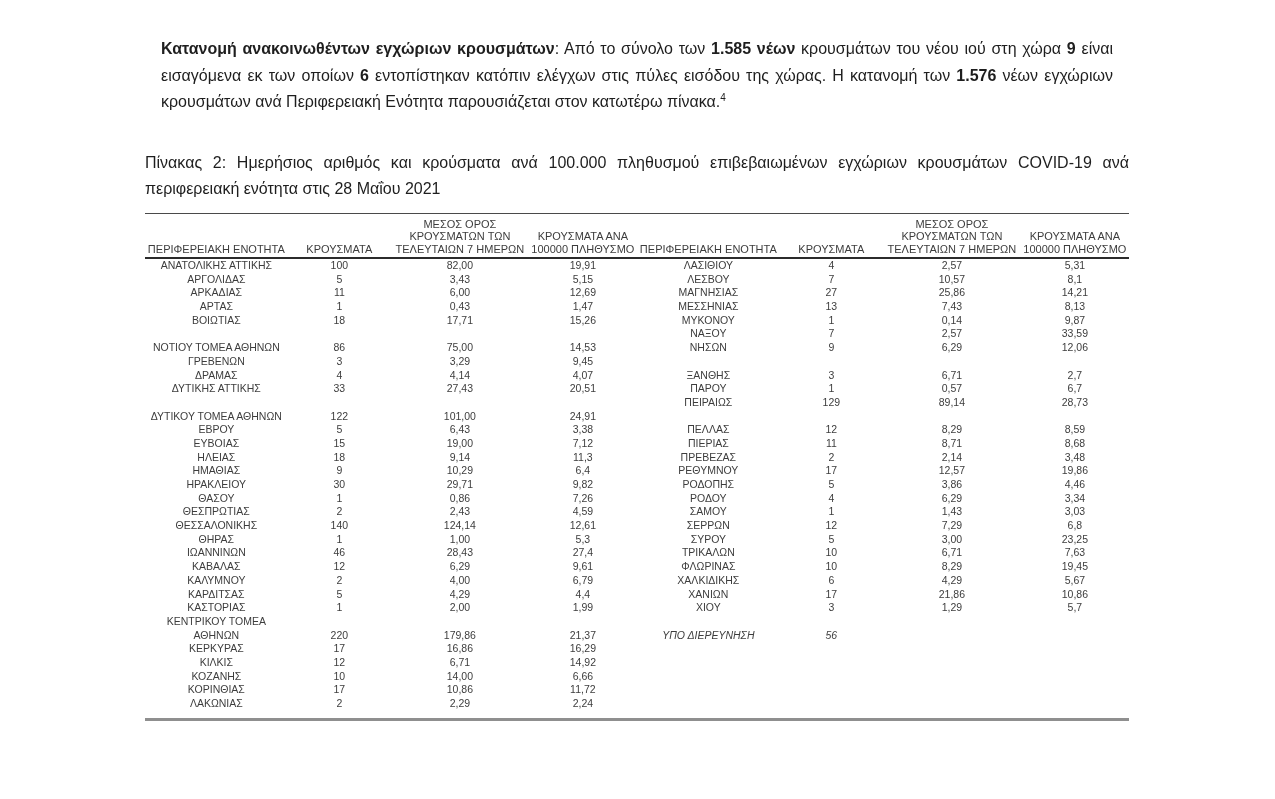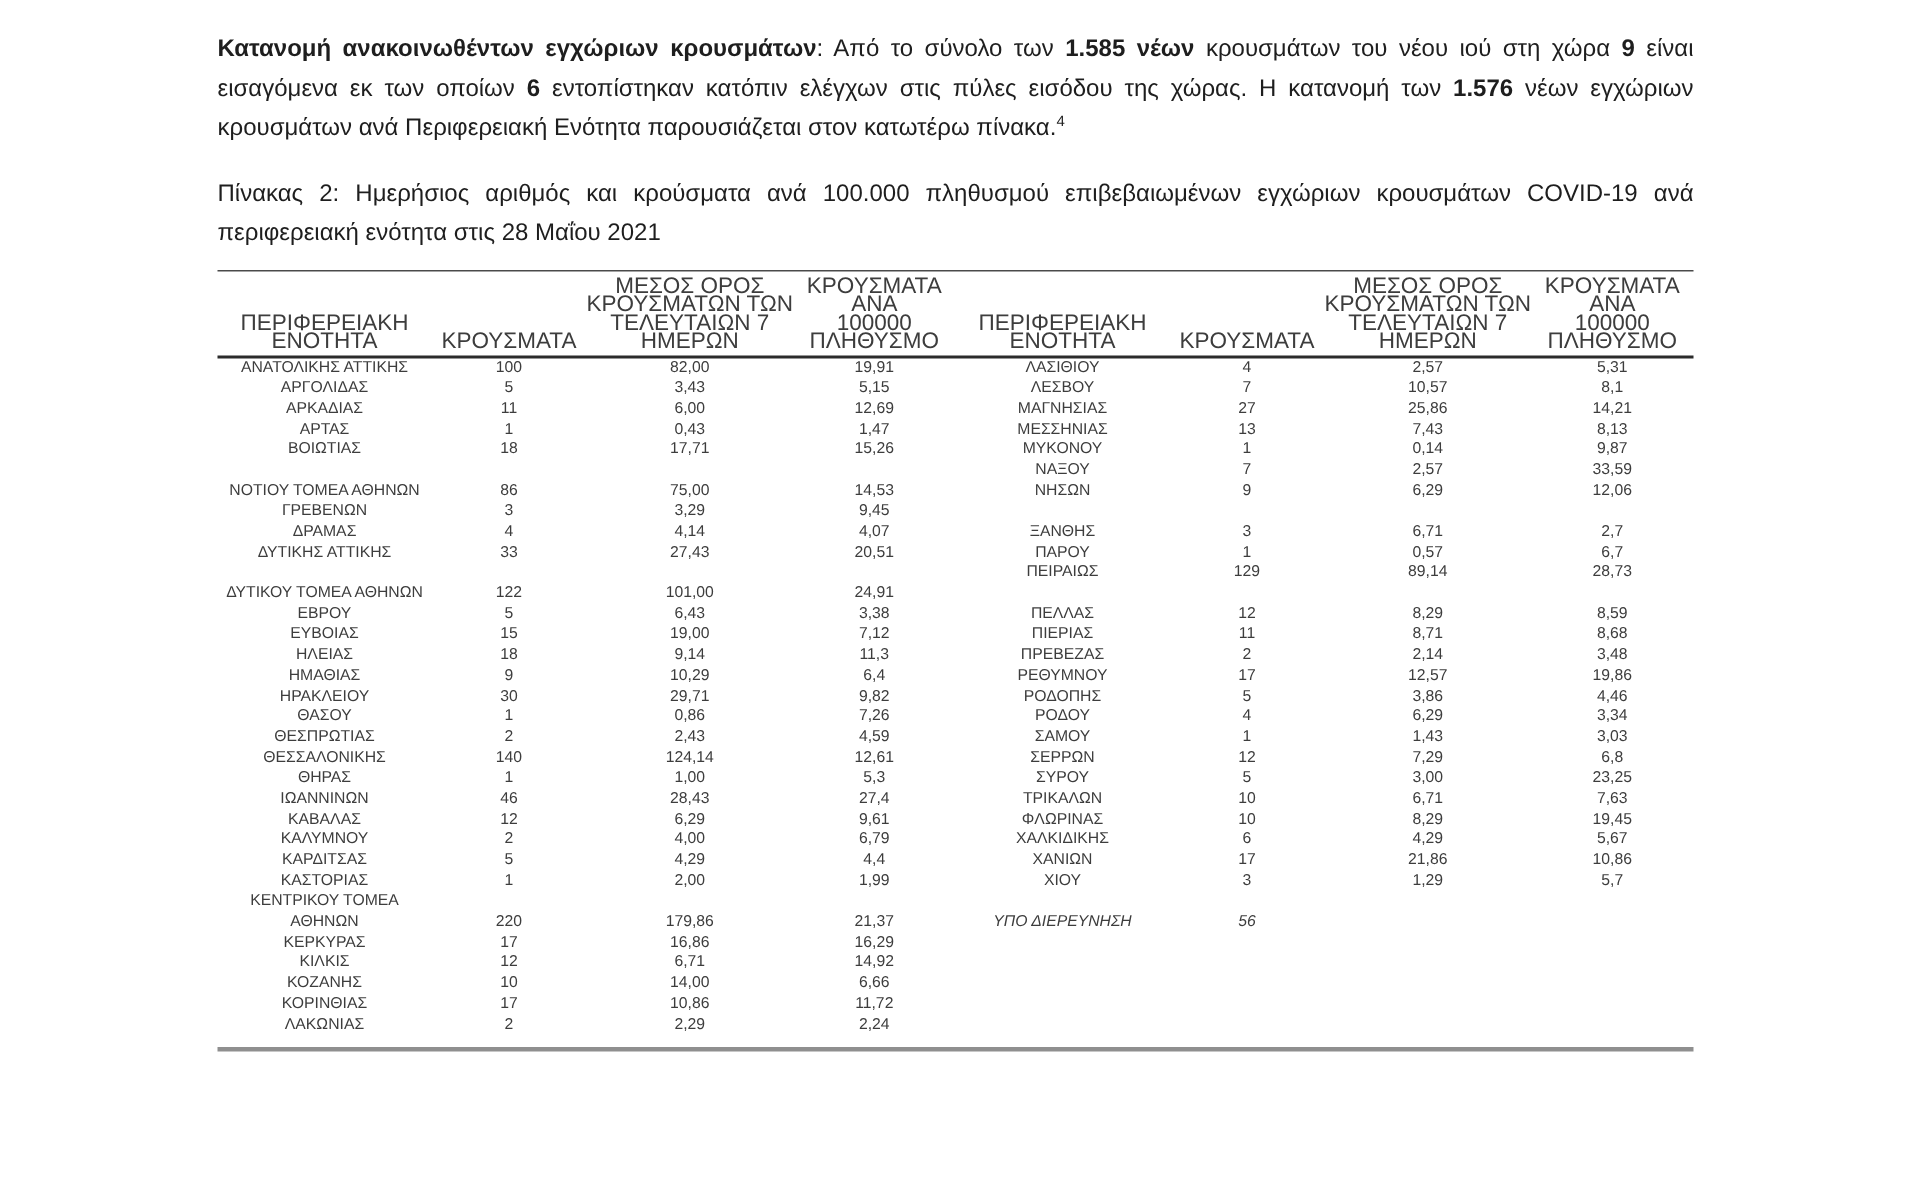--- a/index.html
+++ b/index.html
@@ -2,33 +2,33 @@
 <html><head>
 <meta charset="utf-8">
 <style>
   html,body{margin:0;padding:0;background:#ffffff;}
   .page{
     position:relative;width:1275px;height:799px;background:#ffffff;overflow:hidden;
     font-family:"Liberation Sans", sans-serif;
   }
   .content{position:absolute;left:145px;top:20px;width:984px;}
   .intro{
-    margin:0;font-size:16px;line-height:26.5px;color:#1e1e1e;text-align:justify;
+    margin:16px;font-size:16px;line-height:26.5px;color:#1e1e1e;text-align:justify;
   }
   .intro sup{font-size:10px;vertical-align:super;line-height:0;}
   .caption{
-    margin:17px 0 0 0;font-size:16px;line-height:26.5px;color:#1e1e1e;text-align:justify;
+    margin:34px 0 0 0;font-size:16px;line-height:26.5px;color:#1e1e1e;text-align:justify;
   }
   .datatable{margin-top:10px;border-top:1px solid #4a4a4a;}
   .thead{display:flex;border-bottom:2px solid #2b2b2b;padding:4px 0 2px 0;}
   .thead .half{display:flex;align-items:flex-end;}
   .half{width:50%;box-sizing:border-box;}
   .hcell{
     box-sizing:border-box;display:flex;flex-direction:column;justify-content:flex-end;
-    text-align:center;font-size:15px;line-height:12.5px;color:#3d3d3d;
+    text-align:center;font-size:11px;line-height:12.5px;color:#3d3d3d;
   }
   .tbody{display:flex;}
   .trow{display:flex;height:13.7px;line-height:13.8px;font-size:10.5px;color:#3d3d3d;}
   .cell{box-sizing:border-box;text-align:center;white-space:nowrap;overflow:visible;}
   .c0{width:29%;}
   .c1{width:21%;}
   .c2{width:28%;}
   .c3{width:22%;}
   .note{font-style:italic;}
   .bottomrule{position:relative;z-index:2;border-top:3.5px solid #8f8f8f;margin-top:-6px;height:0;}

